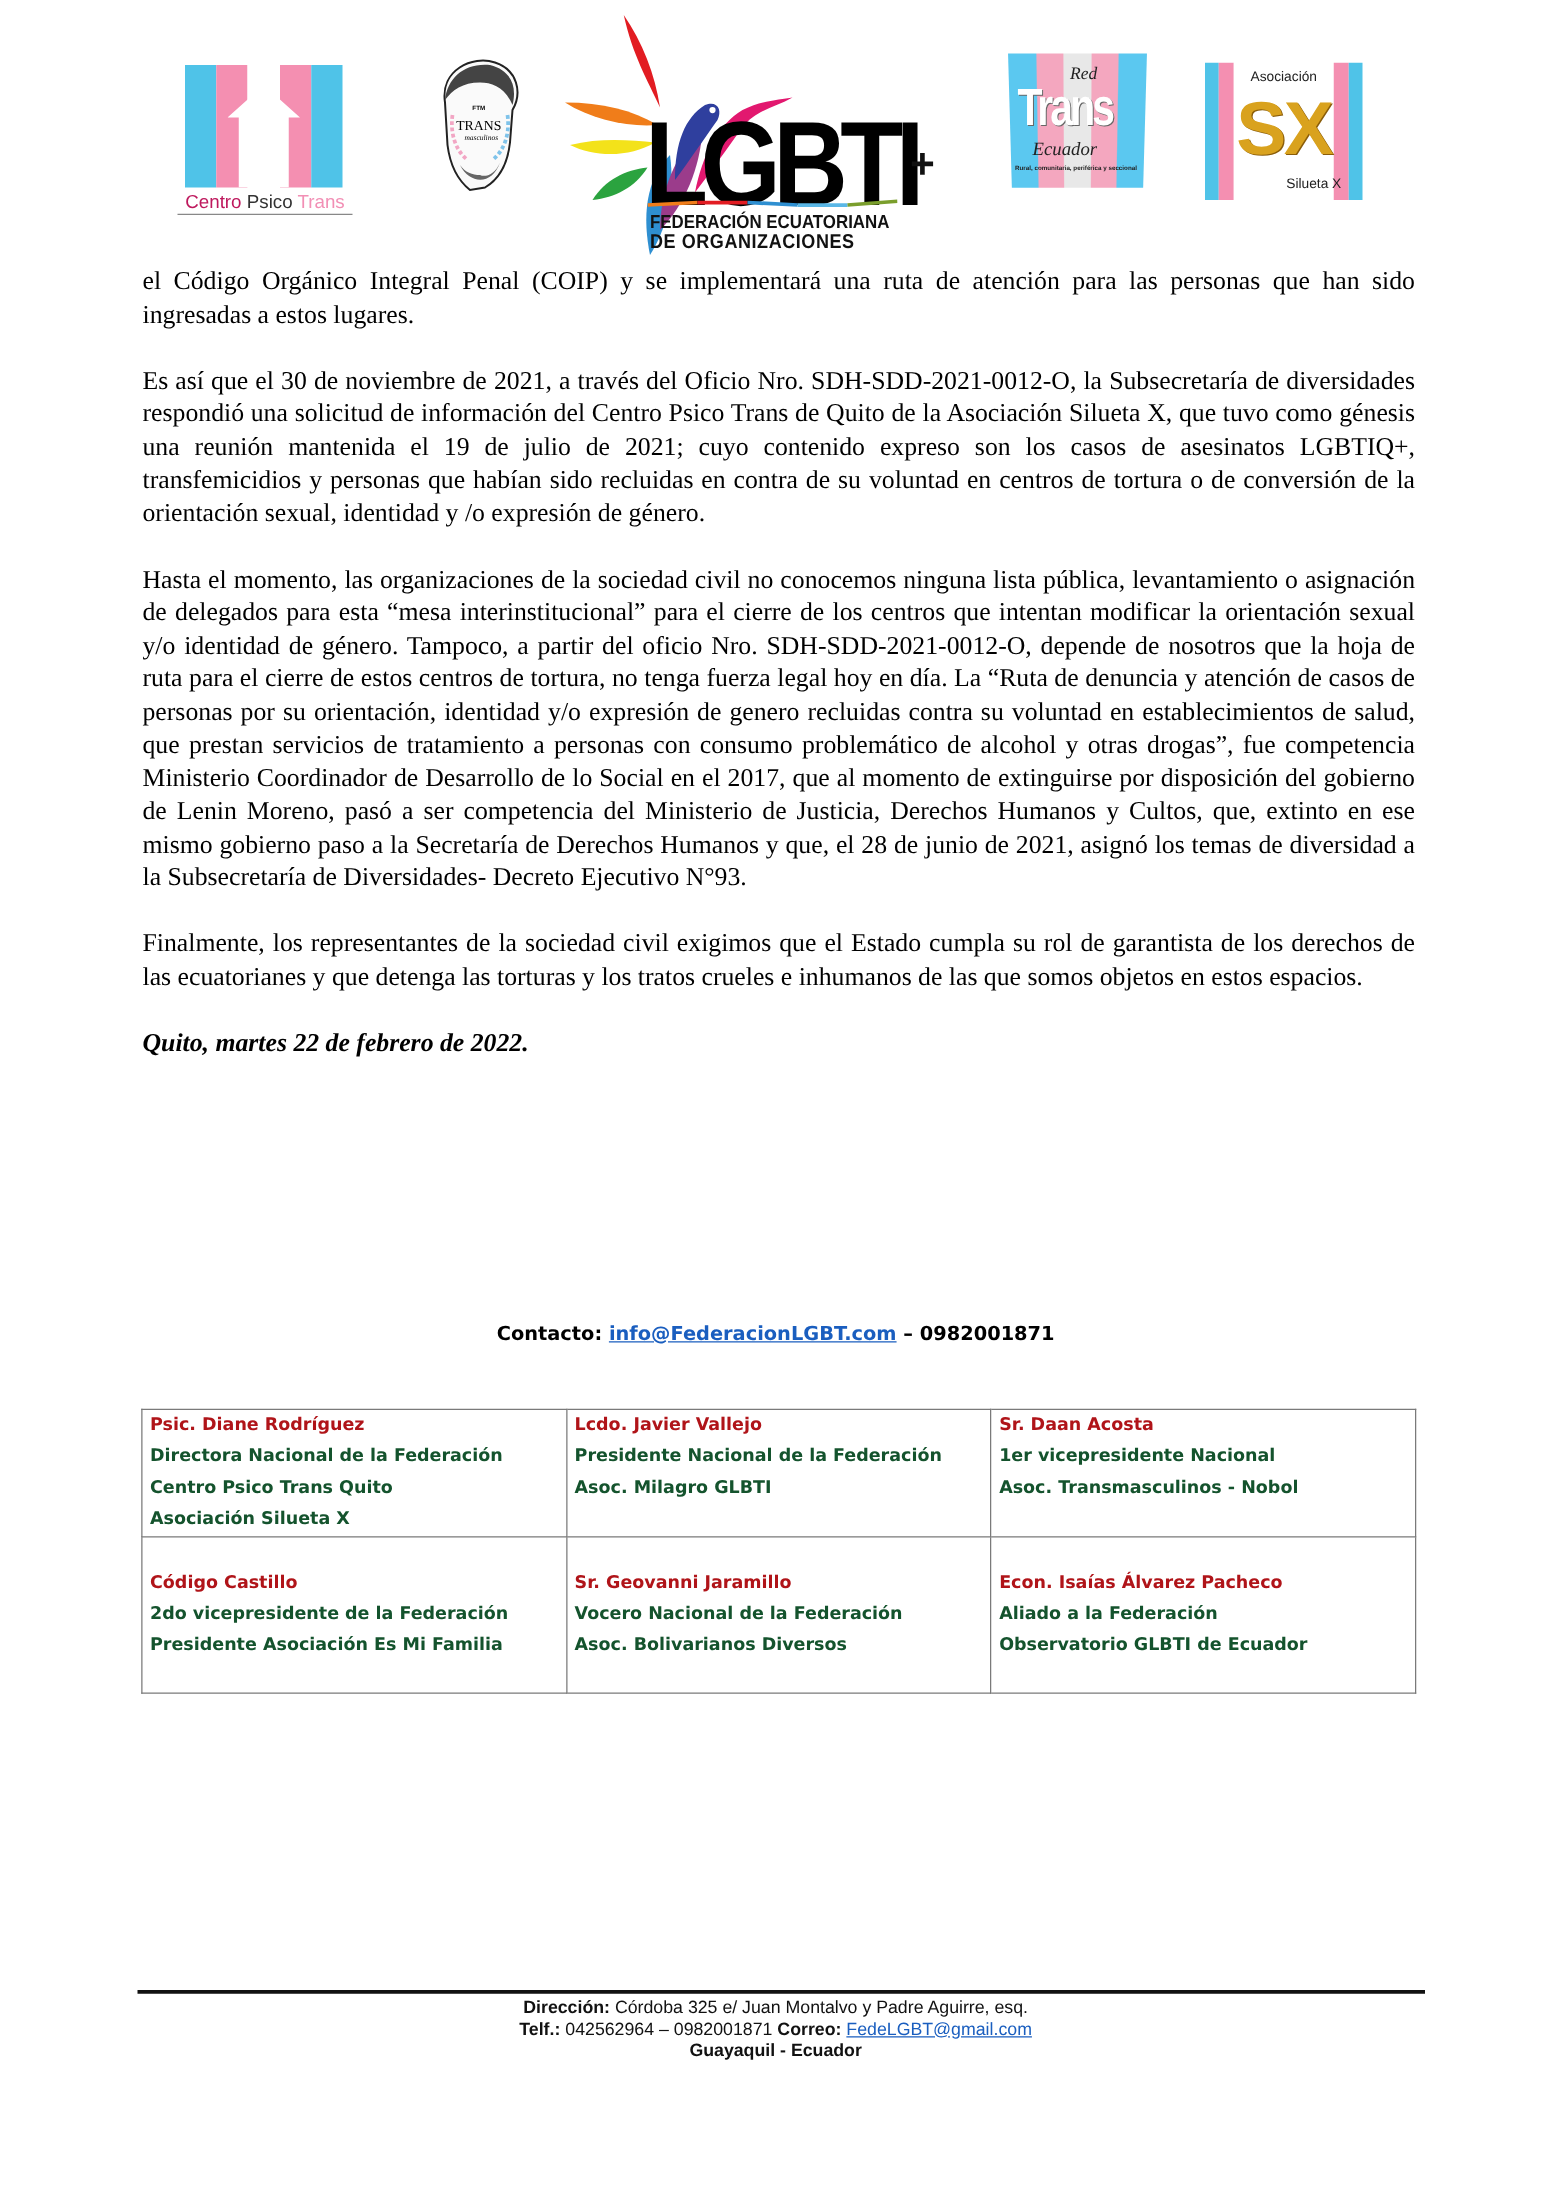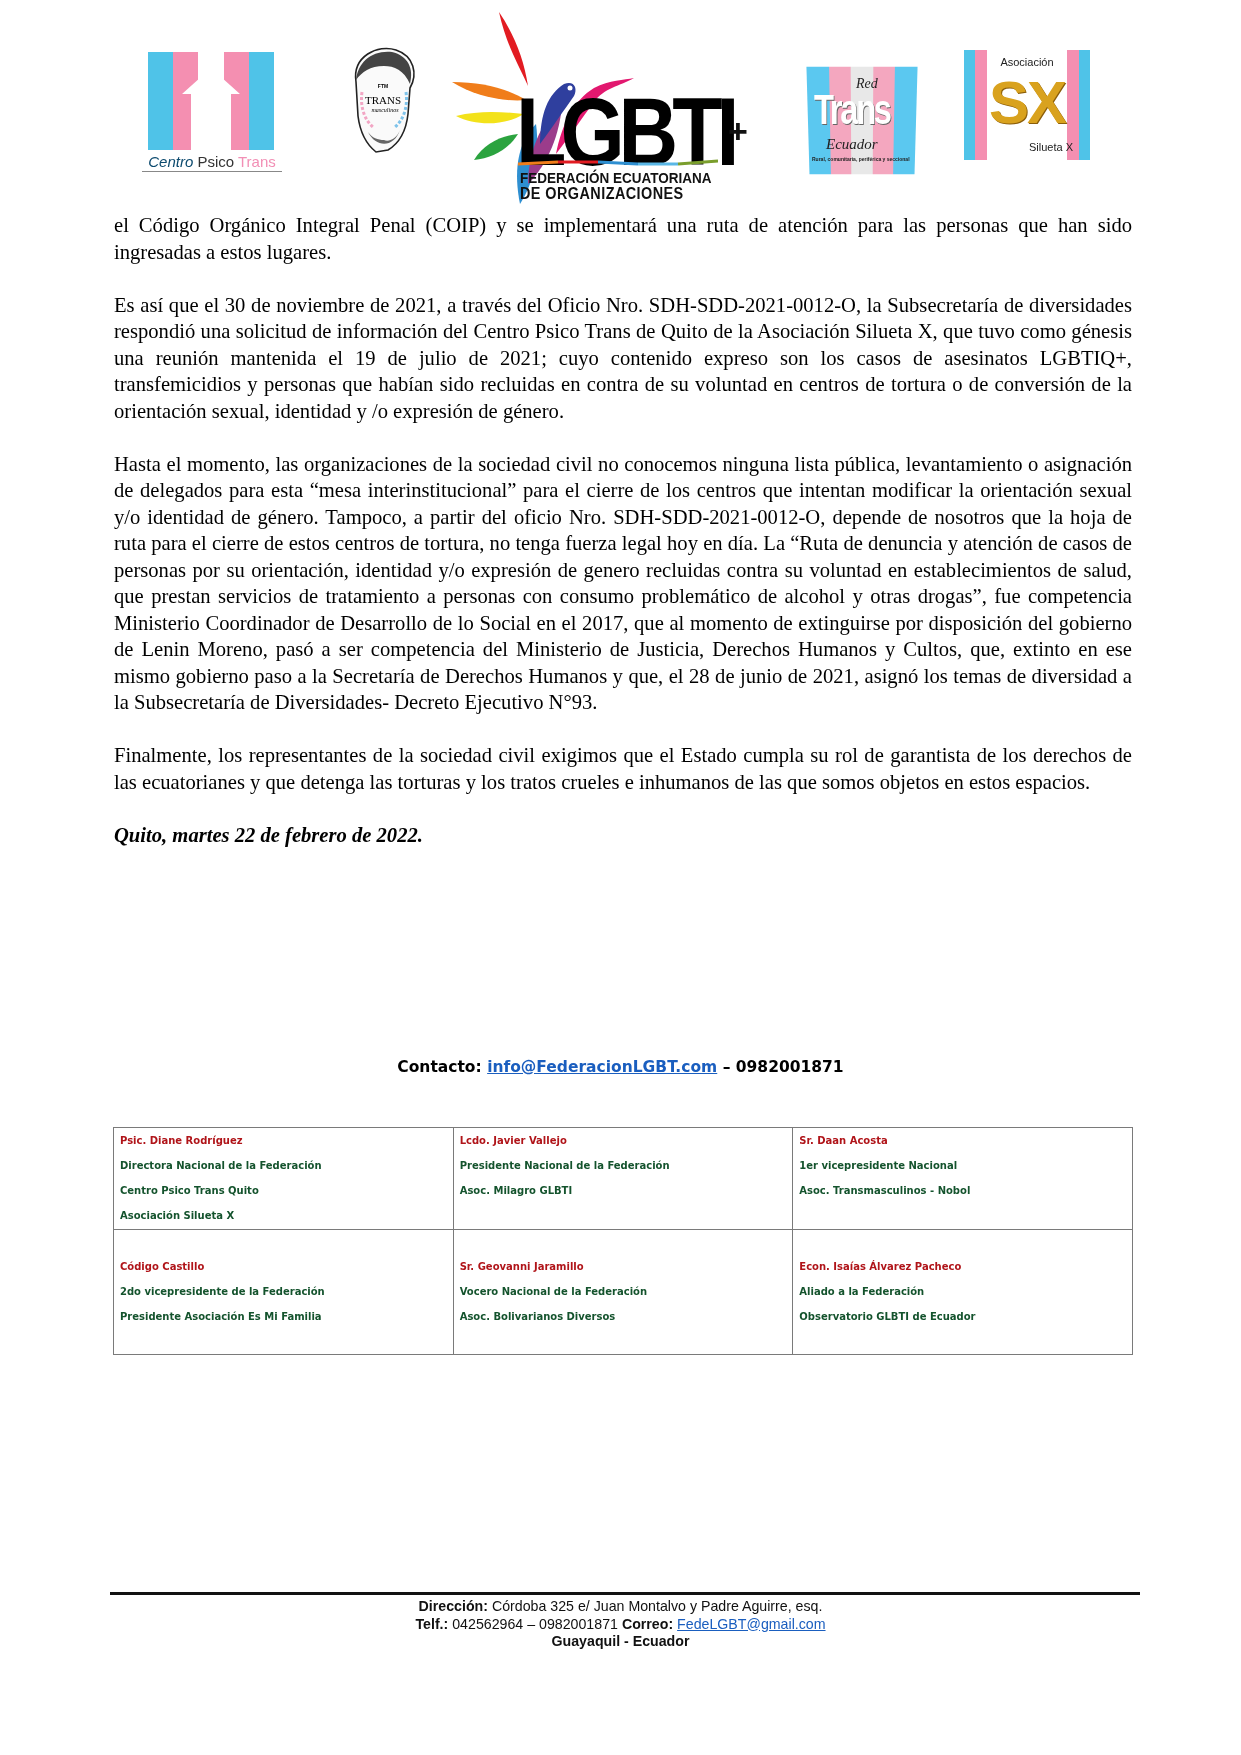--- a/index.html
+++ b/index.html
@@ -5,31 +5,31 @@
   html, body { margin: 0; padding: 0; background: #ffffff; }
   body { width: 1241px; height: 1755px; position: relative; overflow: hidden; font-family: "Liberation Serif", serif; color: #000; }
 
   
   .logo { position: absolute; }
   .logo-cpt { left: 148px; top: 52px; width: 130px; height: 122px; }
   .cpt-flag { position: absolute; left: 0; top: 0; width: 126px; height: 98px; display: flex; }
   .cpt-flag span { flex: 1; height: 100%; }
   .cpt-house { position: absolute; left: 34px; top: 16px; width: 58px; height: 82px; }
   .cpt-text { position: absolute; left: -6px; top: 101px; width: 140px; font-family: "Liberation Sans", sans-serif; font-size: 15px; text-align: center; border-bottom: 1px solid #888; padding-bottom: 1px; white-space: nowrap; }
-  .cpt-text .c1 { color: #0c4a6e; font-style: italic; } .cpt-text .c2 { color: #333; } .cpt-text .c3 { color: #f28fb5; }
+  .cpt-text .c1 { color: #be185d; } .cpt-text .c2 { color: #333; } .cpt-text .c3 { color: #f28fb5; }
 
   .logo-tm { left: 348px; top: 44px; width: 70px; height: 110px; }
 
   .logo-lgbti { left: 444px; top: 4px; width: 310px; height: 200px; }
   .lgbti-word { position: absolute; left: 72px; top: 80px; font-family: "Liberation Sans", sans-serif; font-weight: 900; font-size: 96px; letter-spacing: -7px; line-height: 1; color: #000; transform: scaleX(0.86); transform-origin: left top; }
   .lgbti-plus { position: absolute; left: 284px; top: 108px; font-family: "Liberation Sans", sans-serif; font-size: 34px; font-weight: 700; color: #111; }
   .lgbti-sub { position: absolute; left: 76px; top: 166px; font-family: "Liberation Sans", sans-serif; font-weight: 700; font-size: 15px; line-height: 16px; color: #111; transform: scaleX(0.9); transform-origin: left top; white-space: nowrap; }
   .lgbti-sub .l2 { font-size: 16px; letter-spacing: 0.5px; }
 
-  .logo-rt { left: 808px; top: 68px; width: 108px; height: 110px; }
+  .logo-rt { left: 808px; top: 44px; width: 108px; height: 110px; }
   .rt-flag { position: absolute; left: 0; top: 0; width: 108px; height: 108px; display: flex; transform: perspective(200px) rotateX(-6deg); }
   .rt-flag span { flex: 1; }
   .rt-red { position: absolute; left: 48px; top: 8px; font-family: "Liberation Serif", serif; font-style: italic; font-size: 14px; color: #222; }
   .rt-trans { position: absolute; left: 6px; top: 18px; font-family: "Liberation Sans", sans-serif; font-weight: 700; font-size: 42px; color: #fff; letter-spacing: -3px; transform: scaleX(0.78); transform-origin: left top; text-shadow: 1px 1px 0 #666; }
   .rt-ec { position: absolute; left: 18px; top: 68px; font-family: "Liberation Serif", serif; font-style: italic; font-size: 15px; color: #222; }
   .rt-small { position: absolute; left: 4px; top: 88px; font-family: "Liberation Sans", sans-serif; font-size: 5px; font-weight: 700; color: #222; white-space: nowrap; }
 
   .logo-sx { left: 964px; top: 50px; width: 126px; height: 110px; }
   .sx-flag { position: absolute; inset: 0; display: flex; }
   .sx-flag span { flex: 1; }
@@ -40,21 +40,21 @@
   
   .content { position: absolute; left: 114px; top: 212px; width: 1018px; font-size: 20.6px; line-height: 26.5px; }
   .content p { margin: 0 0 26.5px 0; text-align: justify; }
   .content p.first { margin-bottom: 26.5px; }
   .closing { font-weight: 700; font-style: italic; margin-top: 0; }
 
   .contact { position: absolute; left: 0; width: 1241px; top: 1058px; text-align: center; font-family: "DejaVu Sans", sans-serif; font-size: 15.5px; font-weight: 700; }
   .contact .email { color: #1a5ebf; text-decoration: underline; }
 
   
-  .sig-table { position: absolute; left: 113px; top: 1127px; width: 1020px; border-collapse: collapse; font-family: "DejaVu Sans", sans-serif; font-size: 10px; line-height: 25px; }
+  .sig-table { position: absolute; left: 113px; top: 1127px; width: 1020px; border-collapse: collapse; font-family: "DejaVu Sans", sans-serif; font-size: 14px; line-height: 25px; }
   .sig-table td { border: 1.5px solid #7a7a7a; vertical-align: top; padding: 0 6px; width: 33.33%; }
   .sig-table tr.r1 td { height: 101px; }
   .sig-table tr.r2 td { height: 100px; padding-top: 24px; }
   .sig-name { color: #b01419; font-weight: 700; display: block; white-space: nowrap; }
   .sig-line { color: #14532d; font-weight: 700; display: block; white-space: nowrap; }
 
   
   .footer-rule { position: absolute; left: 110px; top: 1592px; width: 1030px; height: 3px; background: #111; }
   .footer { position: absolute; left: 0; width: 1241px; top: 1598px; text-align: center; font-family: "Liberation Sans", sans-serif; font-size: 14.2px; line-height: 17.5px; color: #111; }
   .footer b { font-weight: 700; }

